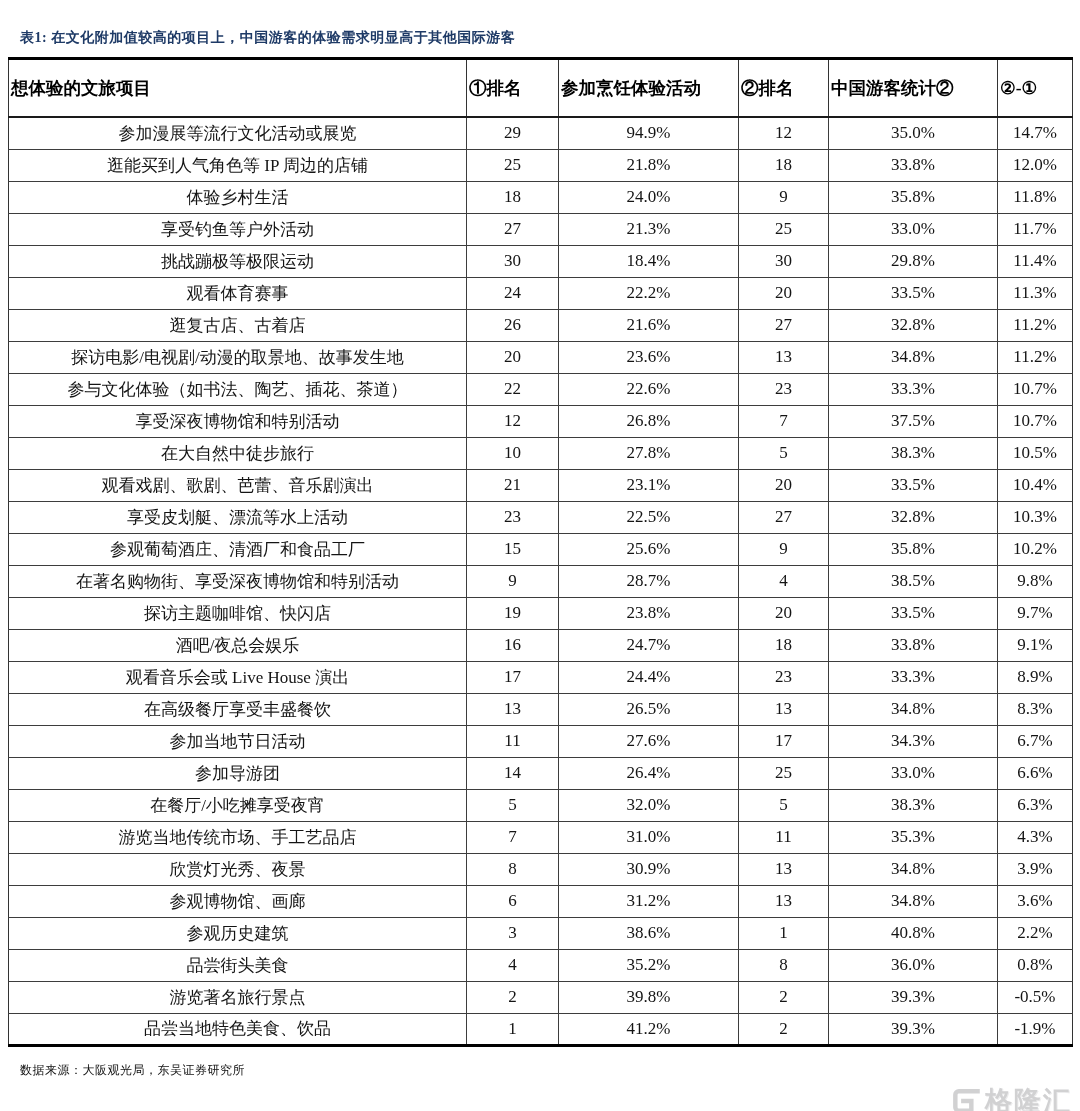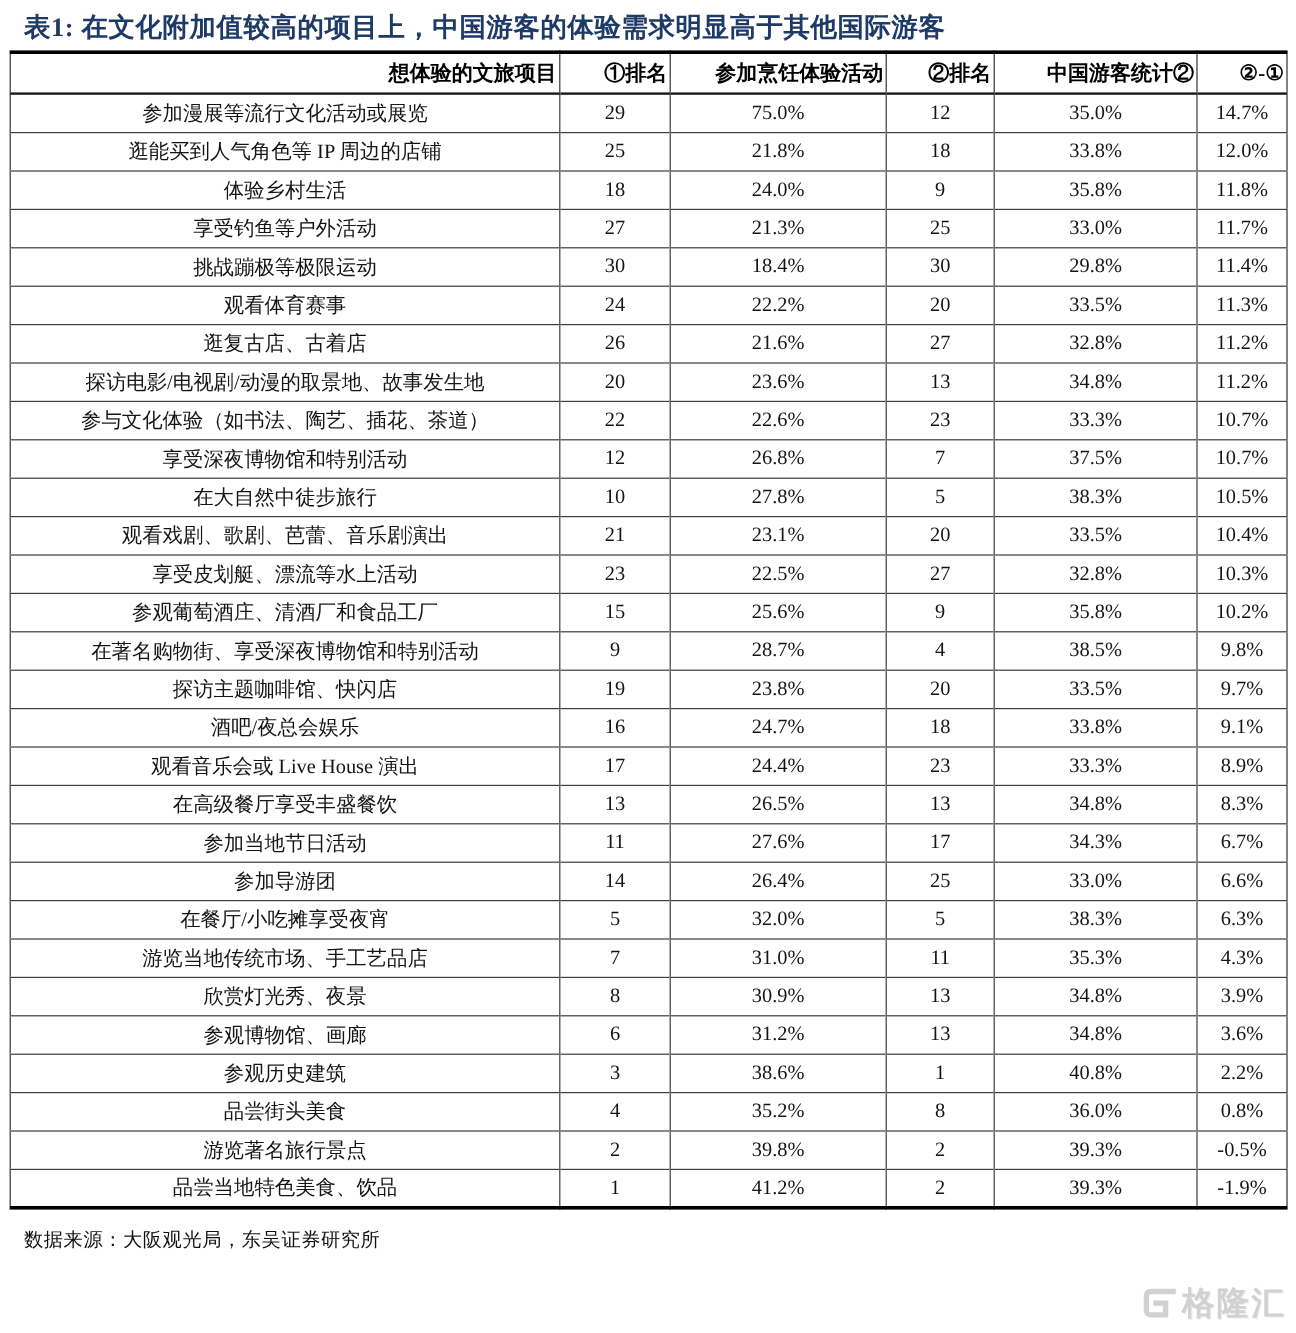--- a/index.html
+++ b/index.html
@@ -7,22 +7,22 @@
   body {
     width: 1080px; height: 1111px;
     font-family: "Liberation Serif", "DejaVu Serif", serif;
     color: #111111;
     position: relative;
     overflow: hidden;
   }
   .page { width: 1080px; height: 1111px; position: relative; }
 
   .fig-title {
-    margin: 10px 0 0 20px;
-    font-size: 22px;
+    margin: 25px 0 0 20px;
+    font-size: 14px;
     font-weight: bold;
     color: #1e3a66;
     letter-spacing: 0.5px;
     line-height: 26px;
     width: 1044px;
   }
 
   table.data-table {
     margin: 6px 0 0 8px;
     width: 1064px;
@@ -30,45 +30,45 @@
     table-layout: fixed;
     border-top: 3px solid #000000;
     border-bottom: 3px solid #000000;
     border-left: 1px solid #333333;
     border-right: 1px solid #333333;
   }
   table.data-table th {
     height: 34px;
     font-size: 17.5px;
     font-weight: bold;
-    text-align: right;
+    text-align: left;
     vertical-align: middle;
     color: #000000;
     border-bottom: 2px solid #1a1a1a;
     border-right: 1px solid #333333;
-    padding: 4px 2px;
+    padding: 16px 2px;
   }
   table.data-table td {
     height: 32px;
     font-size: 17px;
     text-align: center;
     vertical-align: middle;
     color: #141414;
     border-top: 1px solid #3d3d3d;
     border-right: 1px solid #3d3d3d;
     padding: 0 2px;
     white-space: nowrap;
     overflow: hidden;
   }
   table.data-table th:last-child,
   table.data-table td:last-child { border-right: none; }
 
   .source-note {
     margin: 15px 0 0 20px;
-    font-size: 16px;
+    font-size: 12px;
     color: #111111;
     letter-spacing: 0.5px;
   }
 
   .watermark {
     position: absolute;
     right: 8px;
     top: 1058px;
     display: flex;
     align-items: center;
@@ -108,21 +108,21 @@
         <th>参加烹饪体验活动</th>
         <th>②排名</th>
         <th>中国游客统计②</th>
         <th>②-①</th>
       </tr>
     </thead>
     <tbody>
         <tr>
           <td>参加漫展等流行文化活动或展览</td>
           <td>29</td>
-          <td>75.0%</td>
+          <td>94.9%</td>
           <td>12</td>
           <td>35.0%</td>
           <td>14.7%</td>
         </tr>
         <tr>
           <td>逛能买到人气角色等 IP 周边的店铺</td>
           <td>25</td>
           <td>21.8%</td>
           <td>18</td>
           <td>33.8%</td>

